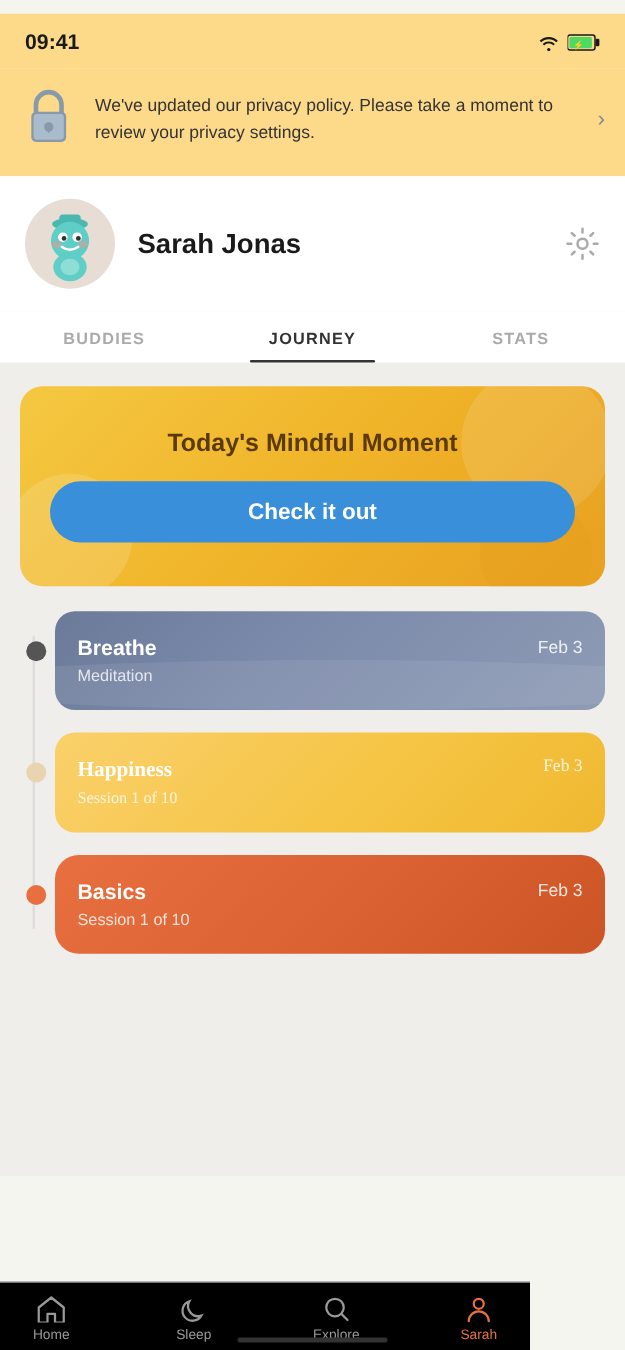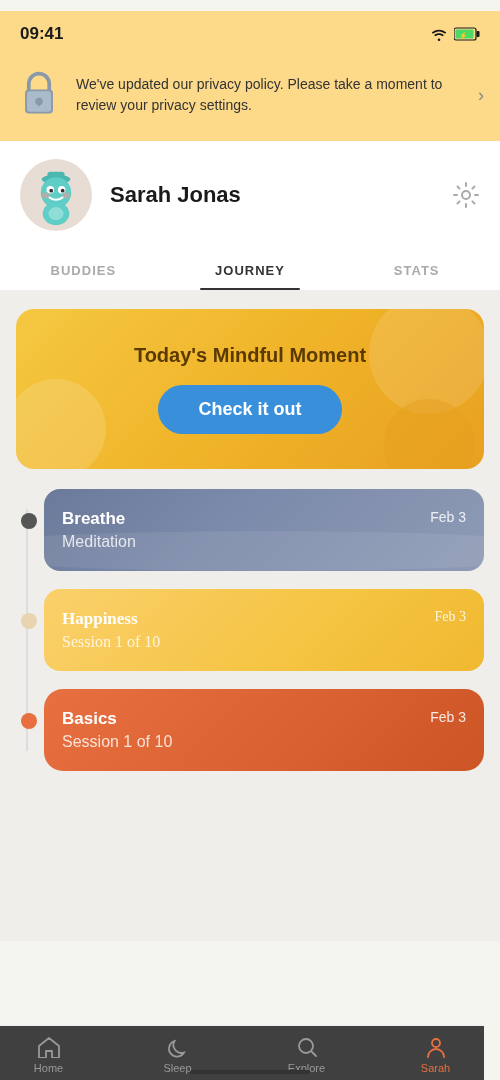--- a/index.html
+++ b/index.html
@@ -128,21 +128,20 @@
       background: linear-gradient(135deg, #f5c842 0%, #f0b429 50%, #e8a020 100%);
       border-radius: 18px;
       padding: 28px 24px;
       margin-bottom: 20px;
       position: relative;
       overflow: hidden;
       text-align: center;
       min-height: 160px;
       display: flex;
       flex-direction: column;
-      align-items: center;
       justify-content: center;
     }
     .mindful-decoration-left {
       position: absolute;
       left: -10px;
       bottom: -10px;
       width: 100px;
       height: 100px;
       background: rgba(255,255,255,0.15);
       border-radius: 50%;
@@ -252,35 +251,35 @@
       background: linear-gradient(135deg, #e87040 0%, #d96030 60%, #cc5525 100%);
       border-radius: 19px;
     }
     .card-title {
       font-size: 17px;
       font-weight: 700;
       color: #fff;
       margin-bottom: 4px;
     }
     .card-subtitle {
-      font-size: 16px;
+      font-size: 13px;
       color: rgba(255,255,255,0.8);
     }
     .card-date {
       font-size: 14px;
       color: rgba(255,255,255,0.85);
       font-weight: 500;
     }
 
     
     .bottom-nav {
       position: fixed;
       bottom: 0;
-      width: 484px;
-      background: #404040;
+      width: 424px;
+      background: #000000;
       border-top: 1px solid #eee;
       display: flex;
       padding: 10px 0 6px;
       gap: 32px;
     }
     .nav-item {
       flex: 1;
       display: flex;
       flex-direction: column;
       align-items: center;

